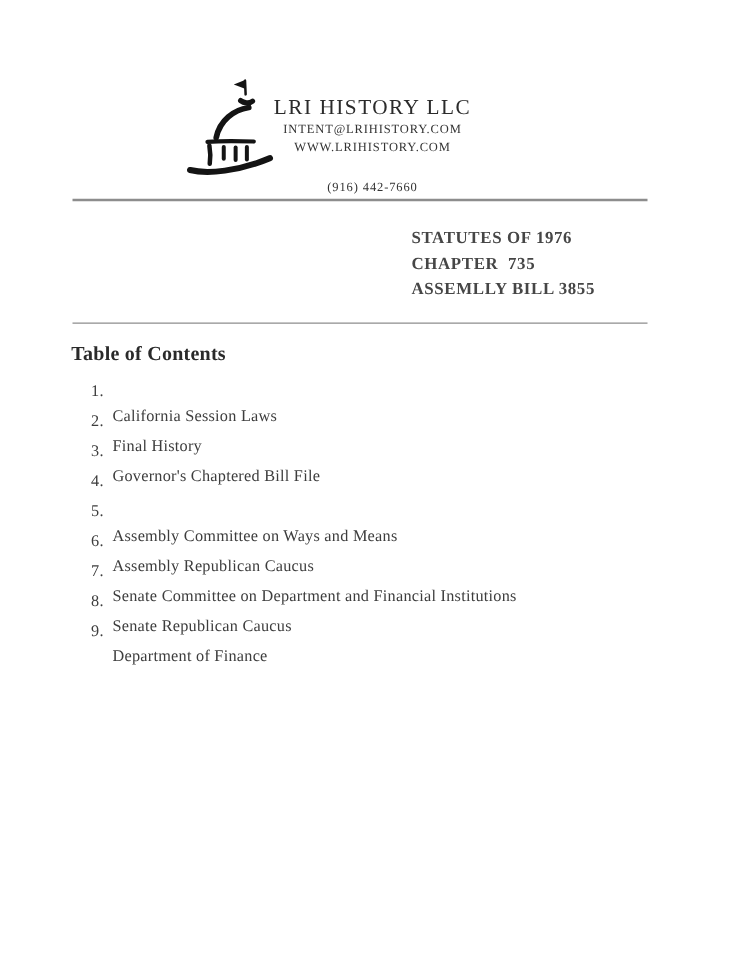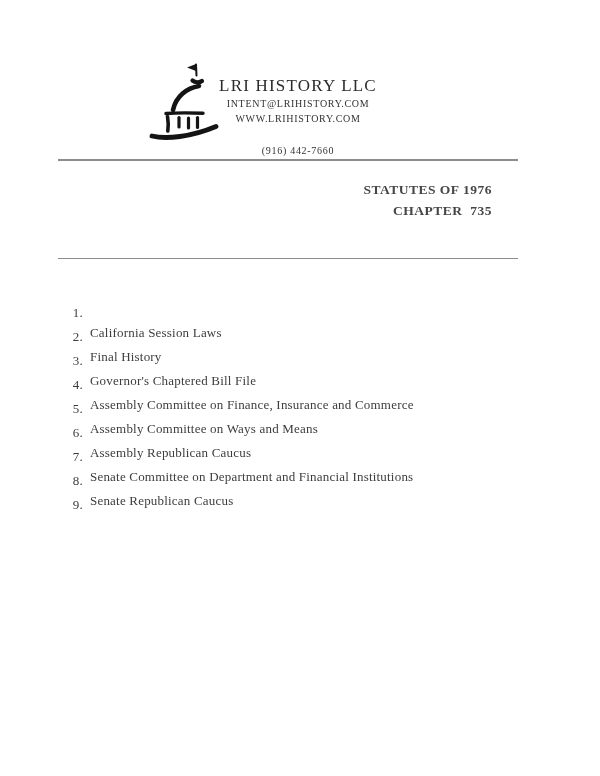--- a/index.html
+++ b/index.html
@@ -54,23 +54,22 @@
     width: 460px;
     height: 1.7px;
     background: #8d8d8d;
   }
   .rule-top    { top: 159px; }
   .rule-bottom { top: 257.5px; }
 
   
   .ref-block {
     position: absolute;
-    right: 108px;
+    right: 124px;
     top: 180px;
-    text-align: right;
   }
   .ref-line {
     font-size: 13.5px;
     font-weight: bold;
     line-height: 20.5px;
     letter-spacing: 0.5px;
     color: #464646;
     white-space: pre;
   }
 
@@ -142,54 +141,56 @@
   <div class="head-line contact website">WWW.LRIHISTORY.COM</div>
   <div class="head-line contact email">INTENT@LRIHISTORY.COM</div>
   <div class="head-line contact phone">(916) 442-7660</div>
 
   <div class="rule rule-top"></div>
   <div class="rule rule-bottom"></div>
 
   <section class="ref-block">
     <div class="ref-line">STATUTES OF 1976</div>
     <div class="ref-line">CHAPTER  735</div>
+    <div class="ref-line">ASSEMLLY BILL 3855</div>
   </section>
 
+  <h1 class="toc-title">Table of Contents</h1>
 
   <ol class="toc-list">
     <li class="toc-item">
       <span class="toc-num">1.</span>
       <span class="toc-label">California Session Laws</span>
     </li>
     <li class="toc-item">
       <span class="toc-num">2.</span>
       <span class="toc-label">Final History</span>
     </li>
     <li class="toc-item">
       <span class="toc-num">3.</span>
       <span class="toc-label">Governor's Chaptered Bill File</span>
     </li>
     <li class="toc-item">
       <span class="toc-num">4.</span>
-      <span class="toc-label">Assembly Committee on Finance, Insurance and Commerce</span>
     </li>
     <li class="toc-item">
       <span class="toc-num">5.</span>
       <span class="toc-label">Assembly Committee on Ways and Means</span>
     </li>
     <li class="toc-item">
       <span class="toc-num">6.</span>
       <span class="toc-label">Assembly Republican Caucus</span>
     </li>
     <li class="toc-item">
       <span class="toc-num">7.</span>
       <span class="toc-label">Senate Committee on Department and Financial Institutions</span>
     </li>
     <li class="toc-item">
       <span class="toc-num">8.</span>
       <span class="toc-label">Senate Republican Caucus</span>
     </li>
     <li class="toc-item">
       <span class="toc-num">9.</span>
+      <span class="toc-label">Department of Finance</span>
     </li>
   </ol>
 
 </div>
 
 </body></html>

